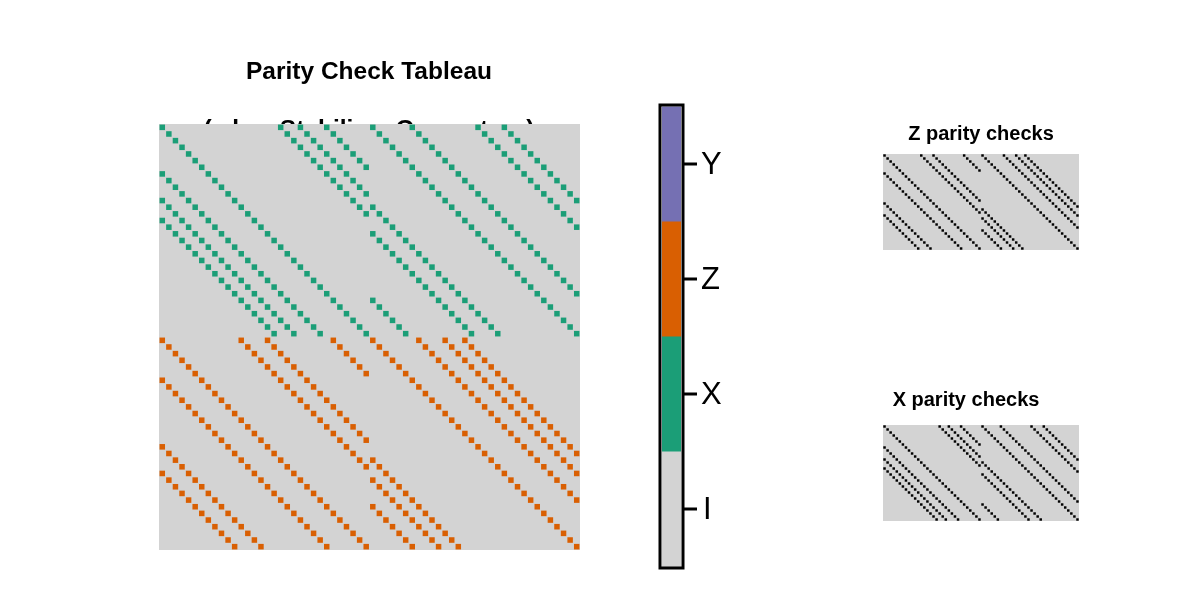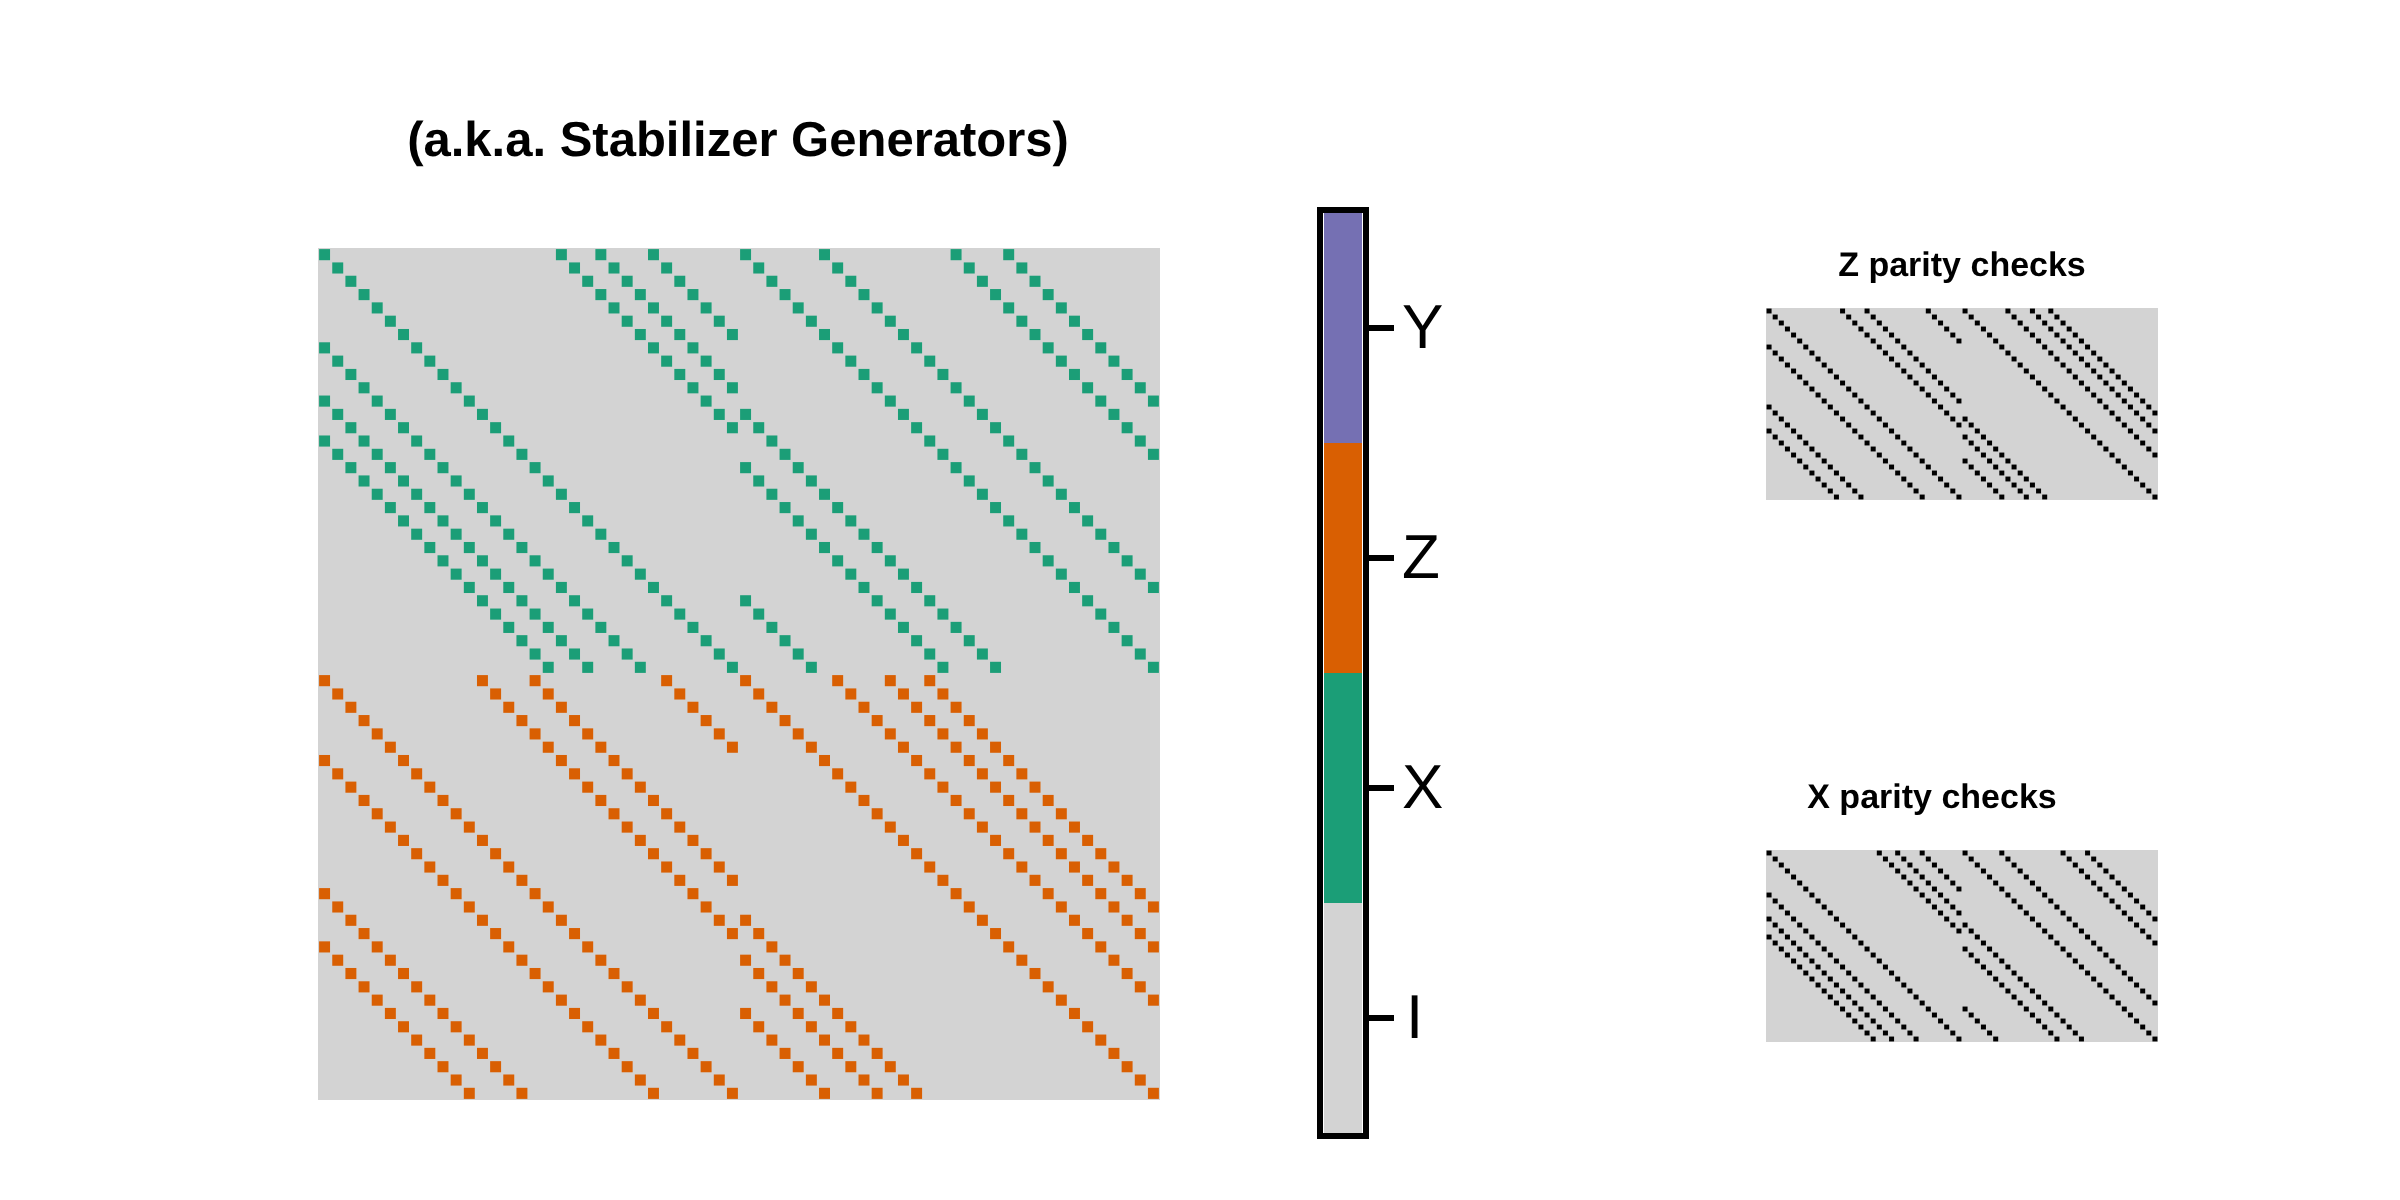--- a/index.html
+++ b/index.html
@@ -6,31 +6,32 @@
   body{
     width:1200px;height:600px;position:relative;background:#ffffff;
     font-family:"Liberation Sans","DejaVu Sans",sans-serif;overflow:hidden;
   }
   .abs{position:absolute;}
   .plot-title{
     font-weight:bold;font-size:24.5px;line-height:29px;color:#000;
     text-align:center;white-space:pre-line;
   }
   .panel-title{
-    font-weight:bold;font-size:17px;line-height:24px;color:#000;text-align:center;
+    font-weight:bold;font-size:20px;line-height:24px;color:#000;text-align:center;
   }
   .cb-label{
     font-size:31px;line-height:40px;color:#000;text-align:left;
   }
   svg{display:block;}
 </style>
 </head>
 <body>
 
 <div class="abs plot-title" style="left:119px;top:27px;width:500px;">
+  <div>Parity Check Tableau</div>
   <div>(a.k.a. Stabilizer Generators)</div>
 </div>
 
 <svg id="main-heatmap" class="abs" style="left:159px;top:124px;" width="421" height="426" viewBox="0 0 421 426">
     <rect x="0" y="0" width="421" height="426" fill="#d3d3d3"></rect>
     <rect x="0.55" y="0.55" width="5.478125" height="5.55625" fill="#1b9e77"></rect>
     <rect x="118.95625" y="0.55" width="5.478125" height="5.55625" fill="#1b9e77"></rect>
     <rect x="138.690625" y="0.55" width="5.478125" height="5.55625" fill="#1b9e77"></rect>
     <rect x="165.003125" y="0.55" width="5.478125" height="5.55625" fill="#1b9e77"></rect>
     <rect x="211.05" y="0.55" width="5.478125" height="5.55625" fill="#1b9e77"></rect>

